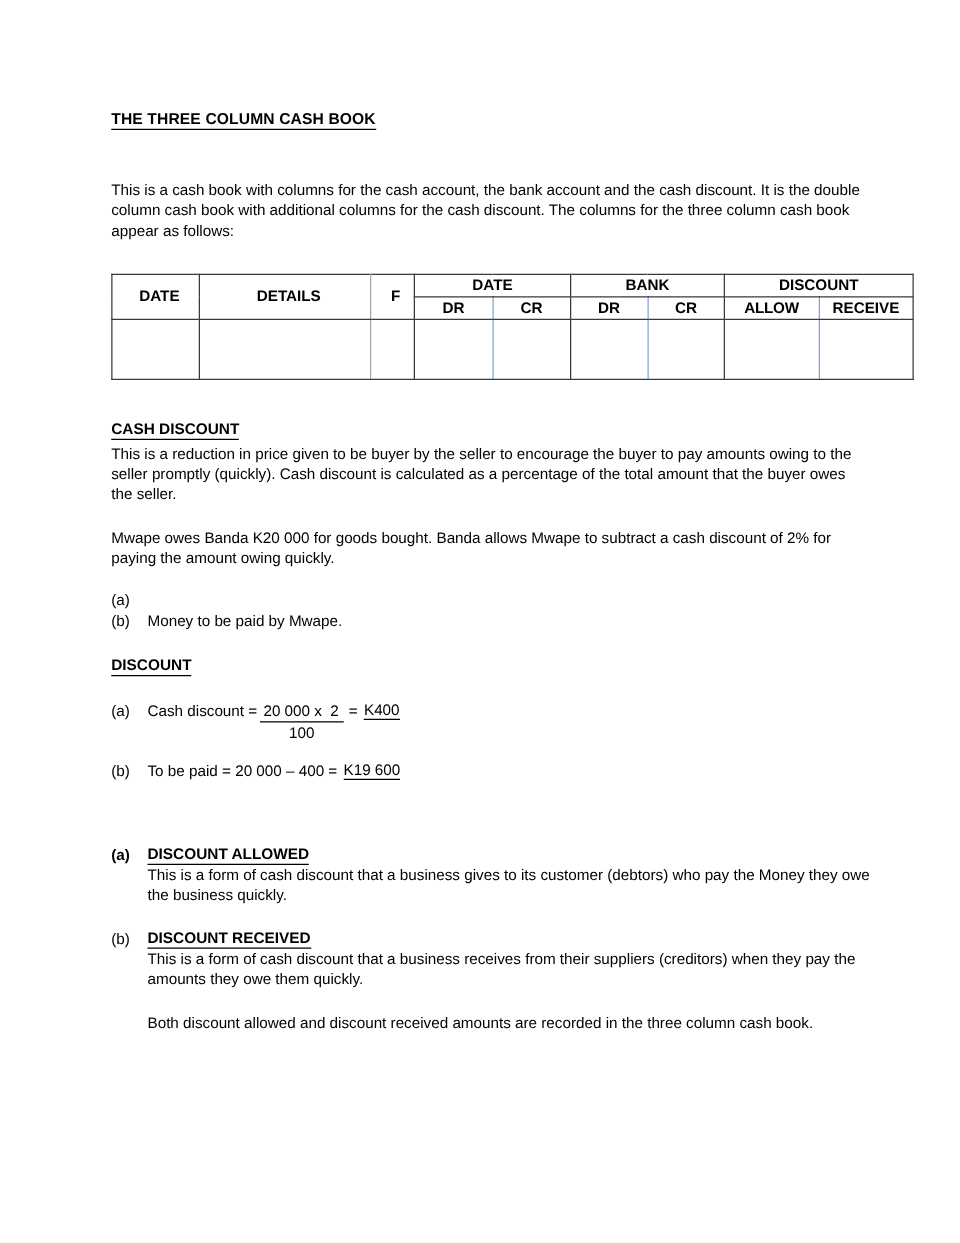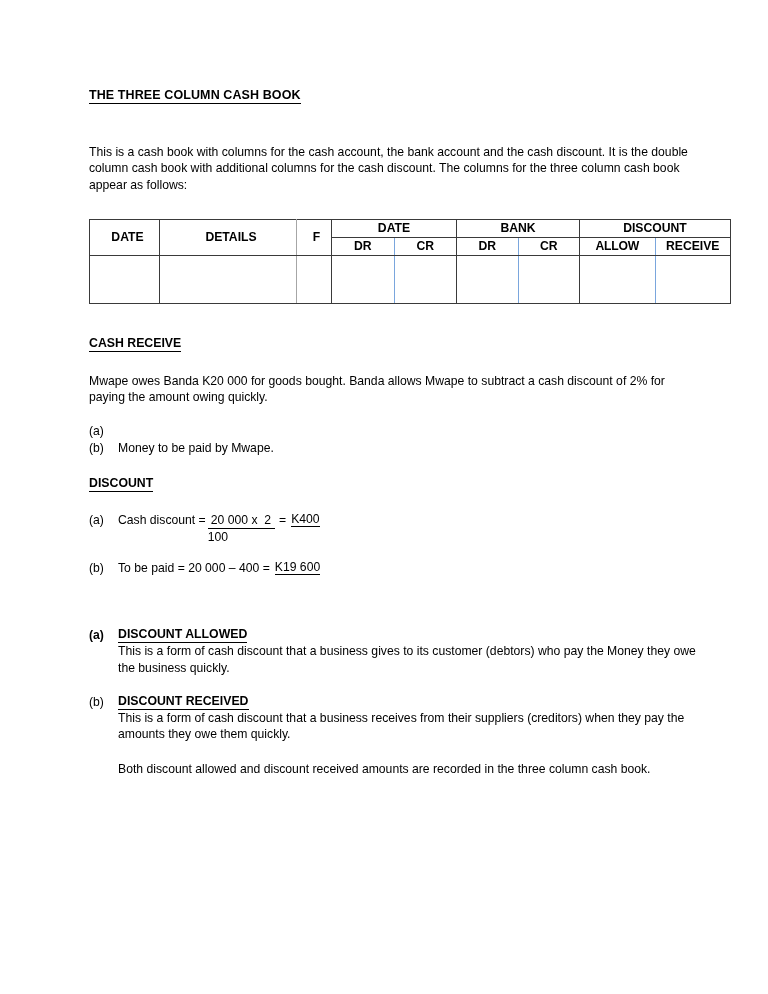--- a/index.html
+++ b/index.html
@@ -95,20 +95,21 @@
   
   .math-row {
     font-size: 12.2px;
     line-height: 16.3px;
     display: flex;
     align-items: flex-start;
   }
   .frac {
     display: inline-flex;
     flex-direction: column;
+    align-items: center;
     vertical-align: top;
     margin: 0 4px 0 2px;
   }
   .frac .num {
     border-bottom: 1px solid #000;
     padding: 0 4px 0 3px;
     line-height: 16.3px;
     white-space: pre;
   }
   .frac .den {
@@ -158,23 +159,24 @@
         <td class="blue-top blue-l"></td>
         <td class="blue-top blue-r"></td>
         <td class="blue-top blue-l"></td>
       </tr>
     </tbody>
   </table>
 
   <div style="height:32px"></div>
 
   <div class="sec-head-wrap">
-    <span class="sec-head">CASH RECEIVE</span>
-  </div>
-
+    <span class="sec-head">CASH DISCOUNT</span>
+  </div>
+
+  <p class="body-text">This is a reduction in price given to be buyer by the seller to encourage the buyer to pay amounts owing to the seller promptly (quickly).  Cash discount is calculated as a percentage of the total amount that the buyer owes the seller.</p>
 
   <div class="gap-18"></div>
 
   <p class="body-text">Mwape owes Banda K20 000 for goods bought.  Banda allows Mwape to subtract a cash discount of 2% for paying the amount owing quickly.</p>
 
   <div class="gap-18"></div>
 
   <div class="list-line">
     <span class="list-label">(a)</span>
   </div>

